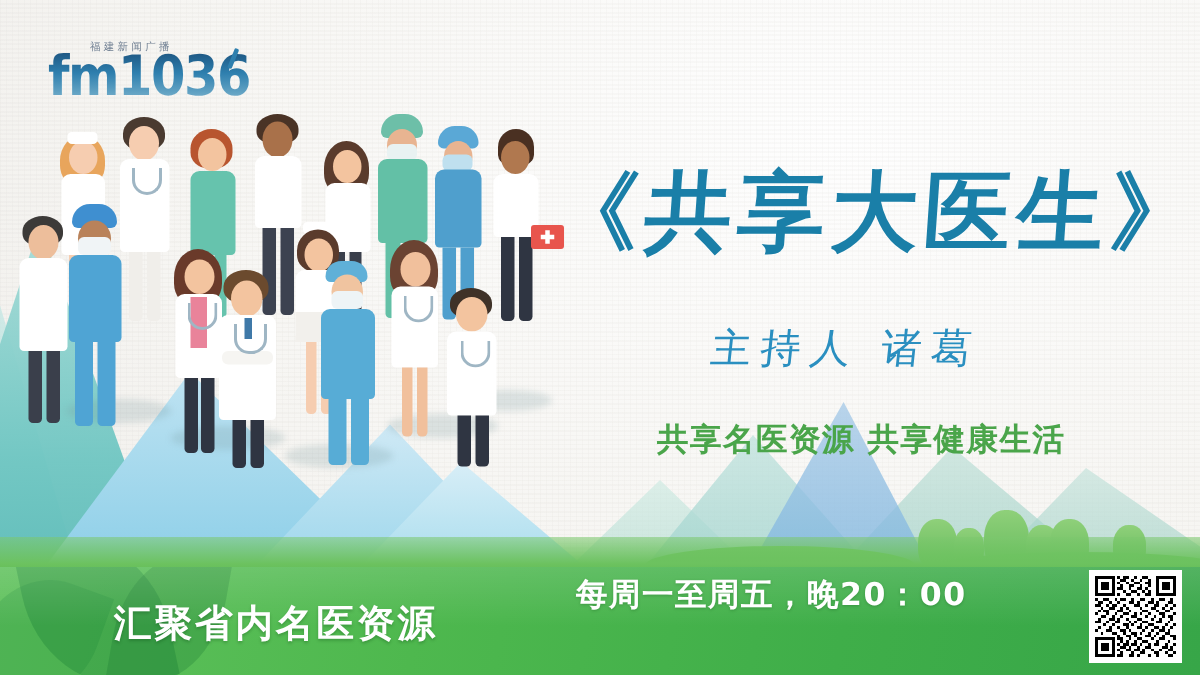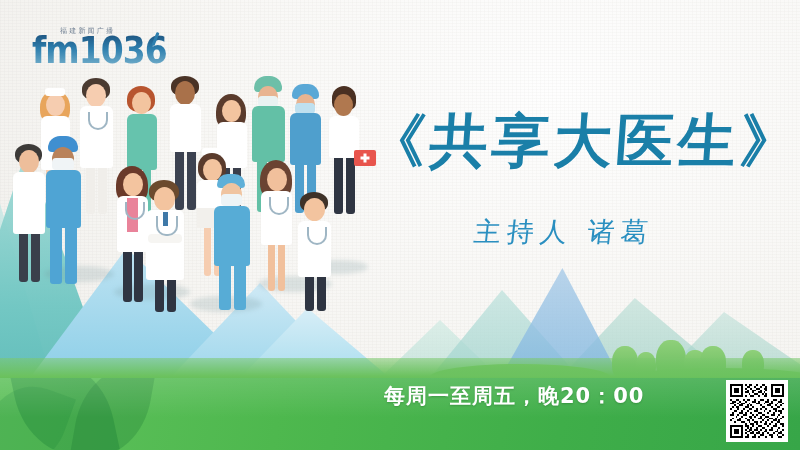--- a/index.html
+++ b/index.html
@@ -358,28 +358,30 @@
   </div>
 
   <div class="logo">
     <div class="logo-cn">福建新闻广播</div>
     <div class="logo-main">fm1036</div>
     <div class="logo-tick"></div>
   </div>
 
   <div class="title">《共享大医生》</div>
   <div class="host">主持人  诸葛</div>
+  <div class="subslogan">共享名医资源 共享健康生活</div>
 
   <div class="greenbar">
     <div class="leafC"></div>
     <div class="leafA"></div>
     <div class="leafB"></div>
     <div class="bar-sheen"></div>
   </div>
 
+  <div class="slogan-left">汇聚省内名医资源</div>
   <div class="sched">每周一至周五，晚20：00</div>
 
   <div class="qr-wrap">
     <svg class="qr" viewBox="0 0 29 29" shape-rendering="crispEdges">
       <rect width="29" height="29" fill="#ffffff"></rect>
       <g fill="#000000">
         <rect x="0" y="0" width="7" height="1"></rect>
           <rect x="0" y="6" width="7" height="1"></rect>
         <rect x="0" y="0" width="1" height="7"></rect>
           <rect x="6" y="0" width="1" height="7"></rect>

